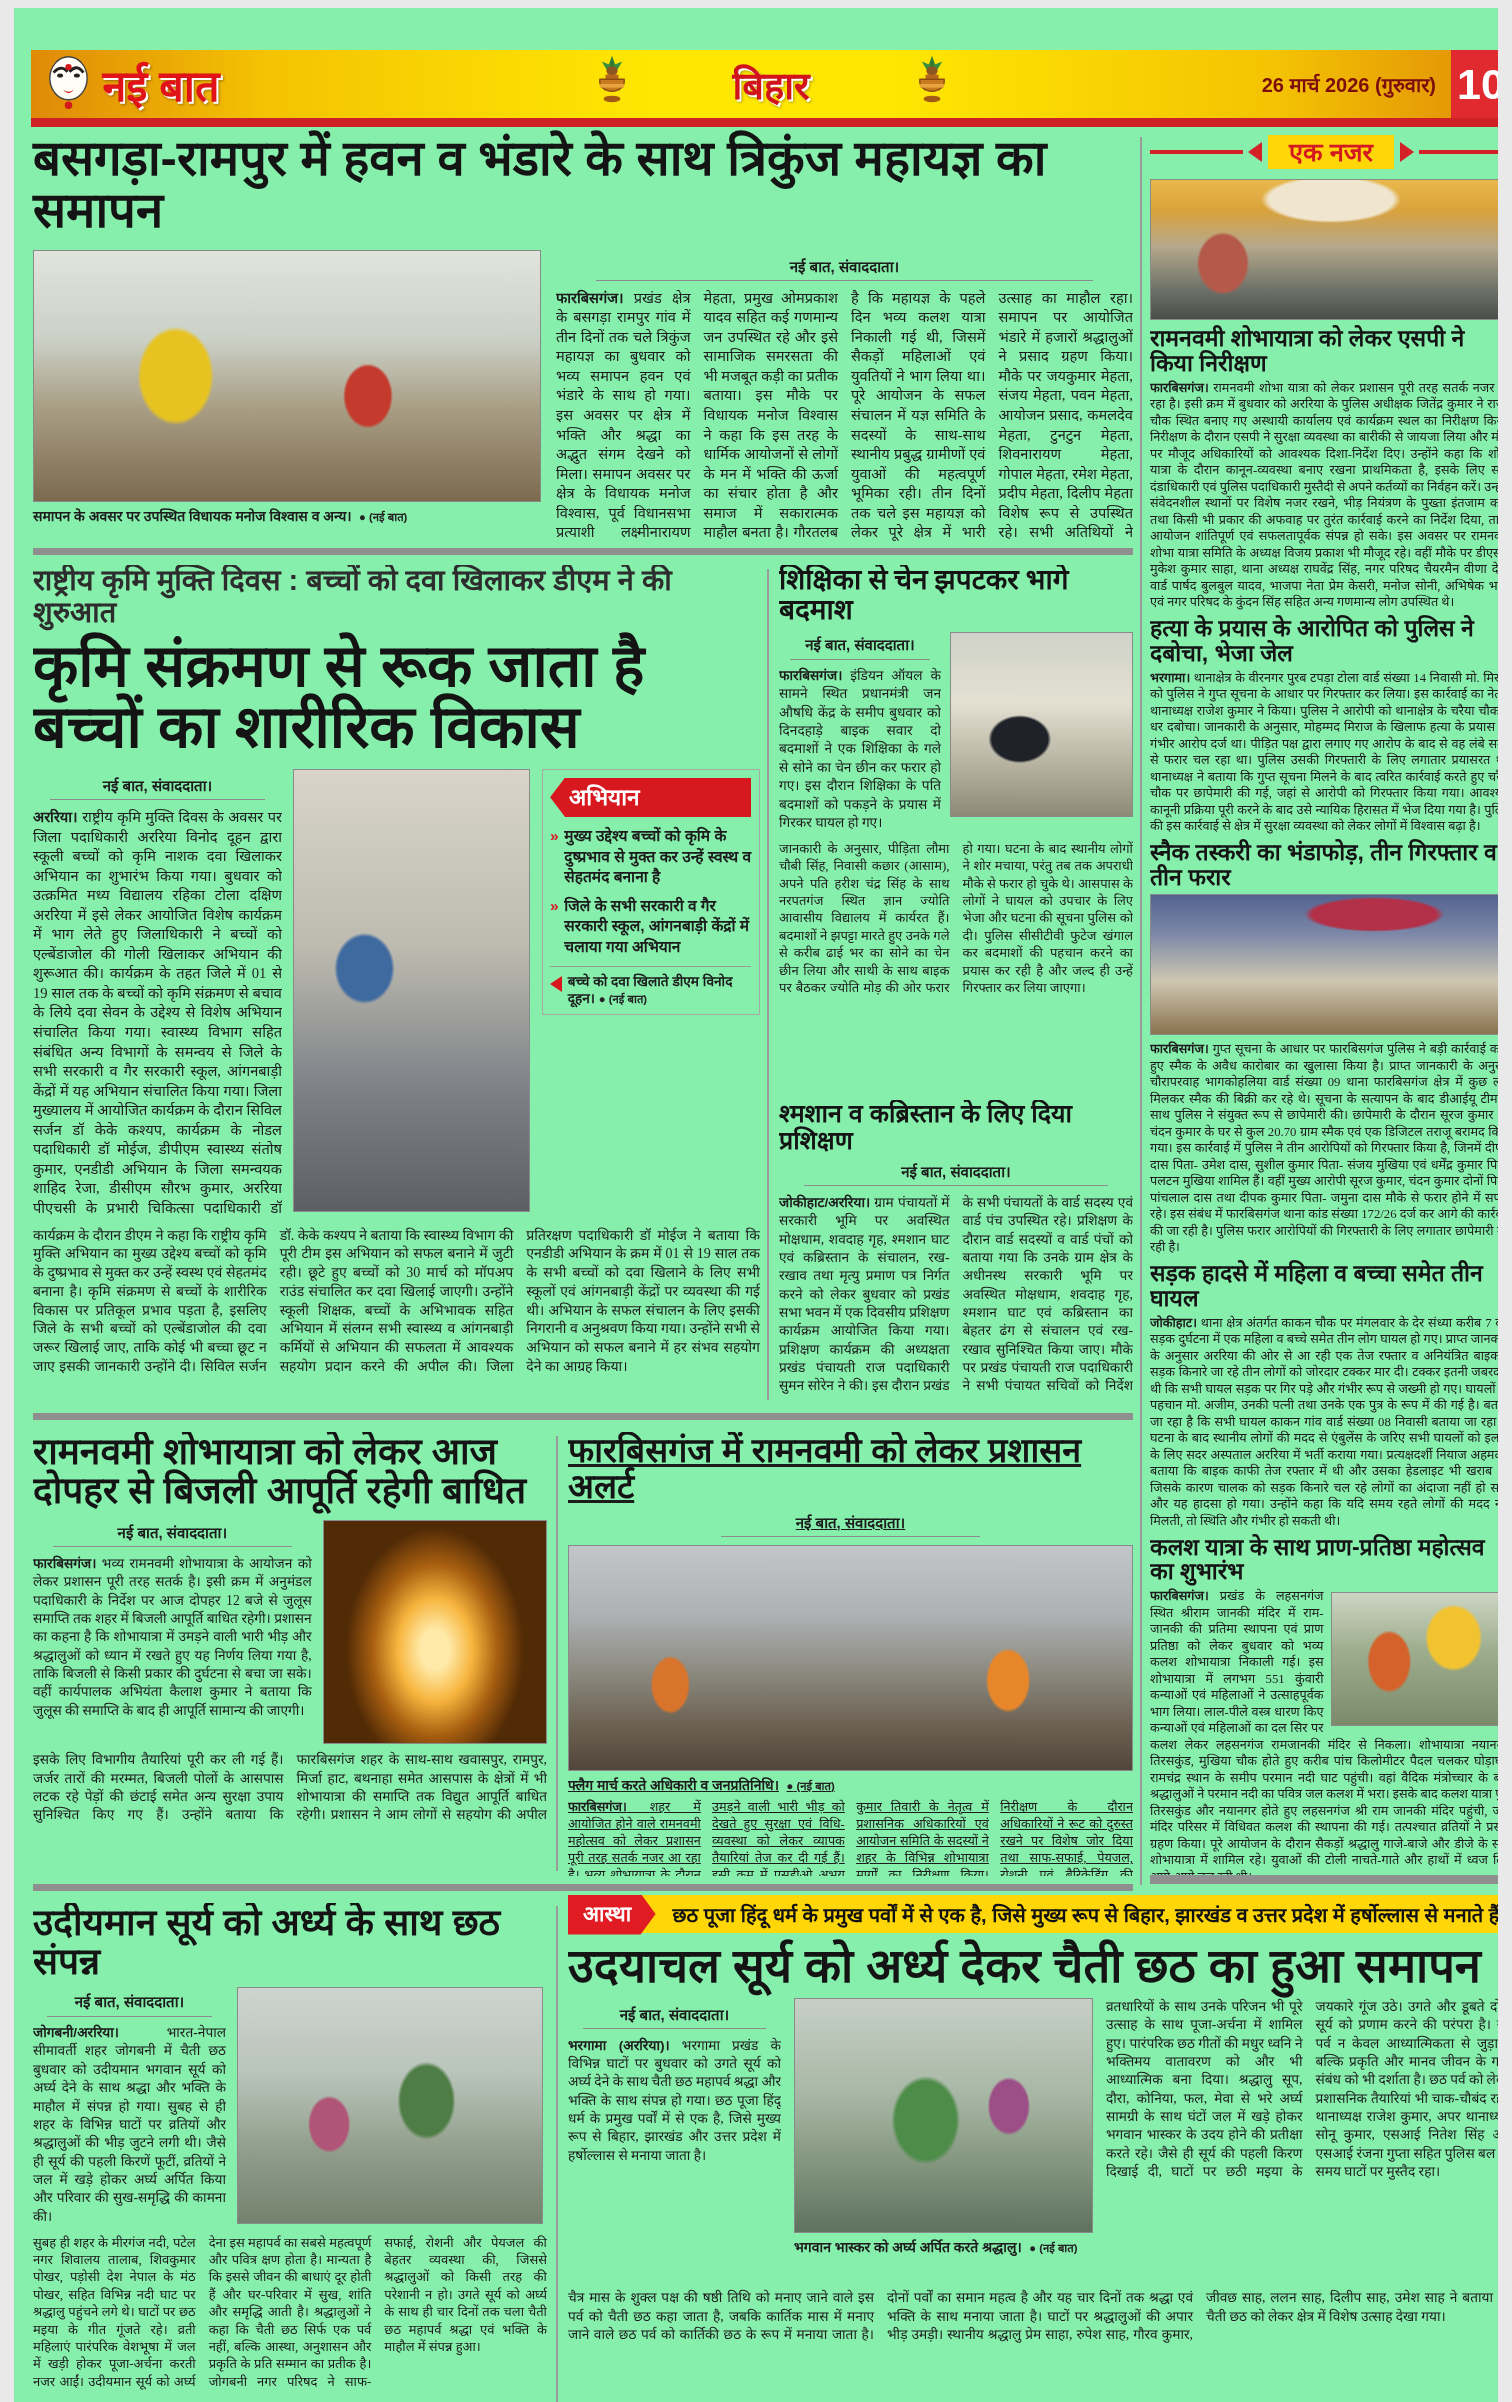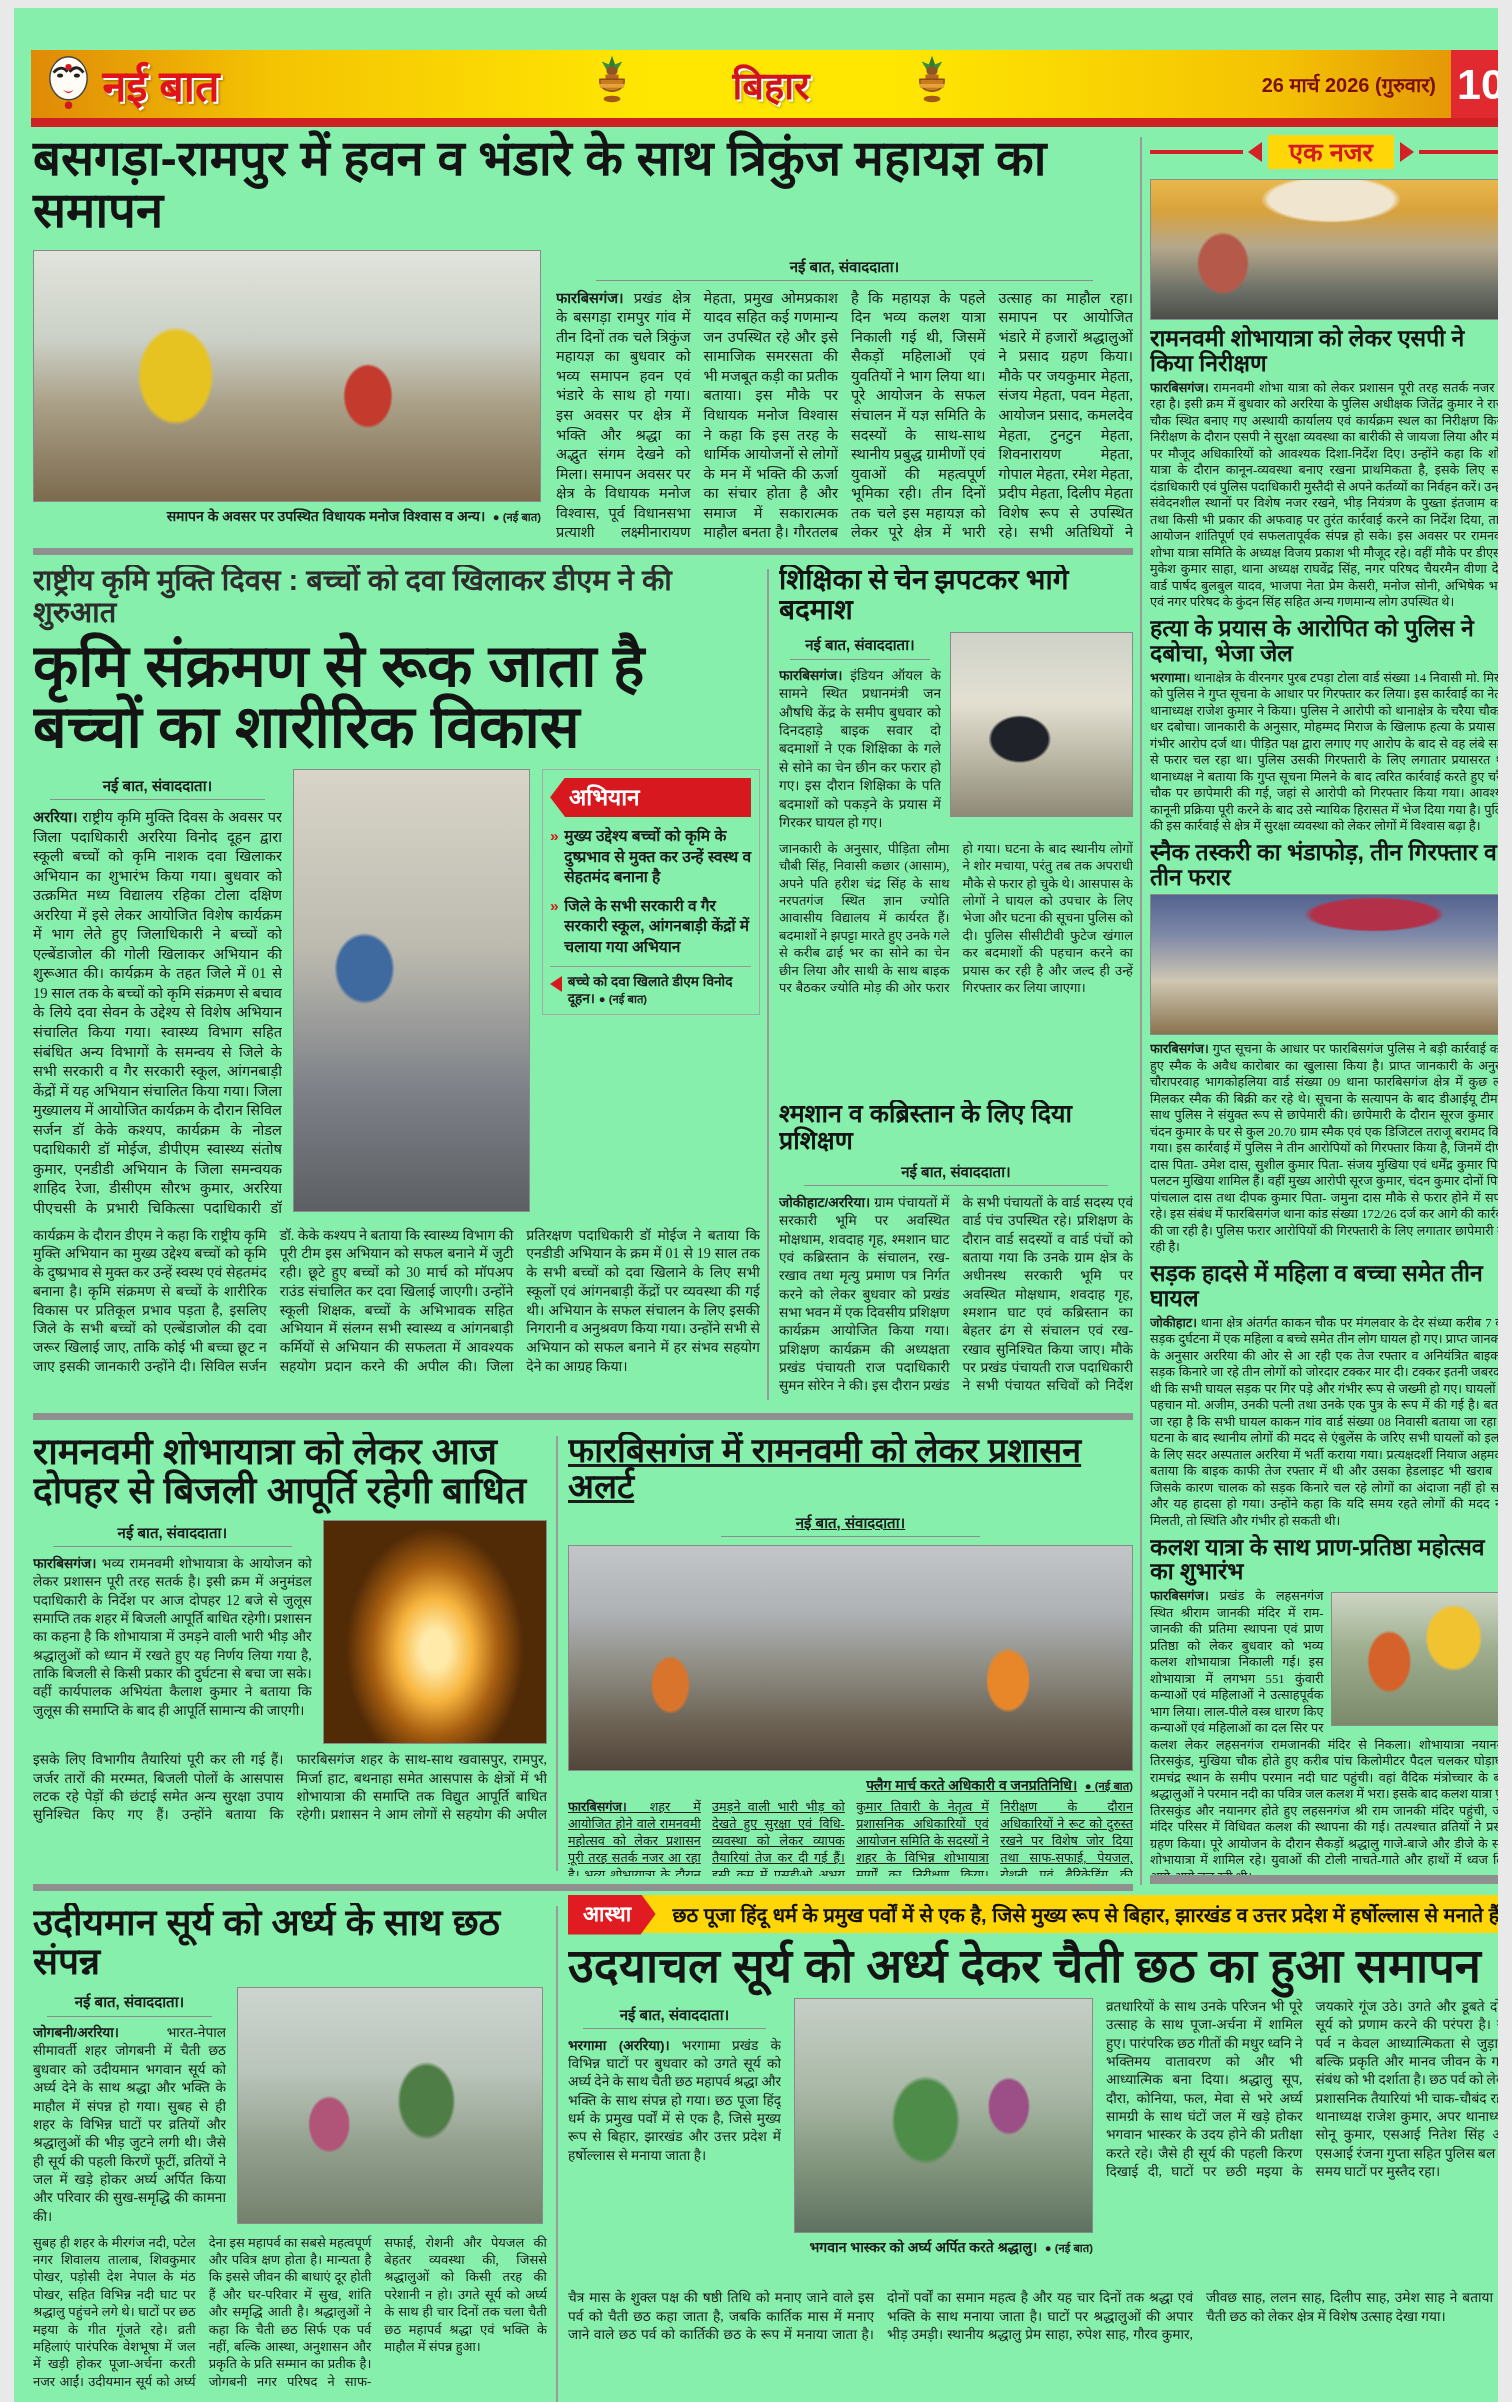--- a/index.html
+++ b/index.html
@@ -20,21 +20,21 @@
     font-family:"Liberation Sans",sans-serif;font-size:43px;font-weight:800;text-align:right;}
   .kalash{position:absolute;top:3.8px;}
   .kalash.k1{left:563px;} .kalash.k2{left:883px;}
   
   .hl{font-family:"Liberation Sans",sans-serif;font-weight:800;color:#141414;line-height:1.06;}
   .byline{font-family:"Liberation Sans",sans-serif;font-weight:700;font-size:15px;text-align:center;
     padding:3.8px 0 4.7px;border-bottom:1.4px solid #8d8d8d;margin:1.9px auto 7.5px;width:86%;}
   .body{font-size:14.6px;line-height:1.34;text-align:justify;margin:0;}
   .dateline{font-weight:700;font-family:"Liberation Sans",sans-serif;}
   .photo{border:0.9px solid #8a8a8a;box-sizing:border-box;}
-  .cap{display:flex;justify-content:flex-end;align-items:baseline;gap:7.5px;
+  .cap{display:flex;justify-content:flex-start;align-items:baseline;gap:7.5px;
     font-family:"Liberation Sans",sans-serif;font-weight:700;font-size:14px;padding-top:3.8px;}
   .credit{font-size:11.3px;font-weight:600;white-space:nowrap;color:#222;}
   .hrule{position:absolute;height:6.6px;background:#8f8f8f;}
   .vrule{position:absolute;width:1.9px;background:#9b9b9b;}
   
   .ph-mahayajna{background:radial-gradient(66px 85px at 28% 50%,#e7c322 0 52%,transparent 58%),radial-gradient(43px 56px at 66% 58%,#c43b2e 0 52%,transparent 58%),linear-gradient(180deg,#e0e4dc 0%,#ccd1c7 35%,#a99f86 62%,#7c6a4e 100%);}
   .ph-sp{background:radial-gradient(113px 38px at 50% 14%,#f0e6cf 0 55%,transparent 62%),radial-gradient(47px 56px at 20% 60%,#b55a4a 0 50%,transparent 56%),linear-gradient(180deg,#e9b84c 0%,#d9a23c 22%,#b5a88c 48%,#6b6f66 80%,#4c4f49 100%);}
   .ph-smack{background:radial-gradient(113px 28px at 62% 14%,#b33049 0 55%,transparent 62%),linear-gradient(180deg,#53628f 0%,#7d88a8 28%,#cfc7b2 62%,#8a734f 100%);}
   .ph-kalash{background:radial-gradient(53px 62px at 68% 34%,#f2c330 0 48%,transparent 54%),radial-gradient(41px 58px at 32% 52%,#d4622a 0 48%,transparent 54%),linear-gradient(180deg,#ccd5c3 0%,#9fae8f 42%,#7a8a6a 100%);}
   .ph-deworm{background:radial-gradient(56px 66px at 30% 45%,#3f6aa0 0 48%,transparent 54%),linear-gradient(180deg,#d8d4c8 0%,#bdbbb0 40%,#7e8288 72%,#5c6065 100%);}

